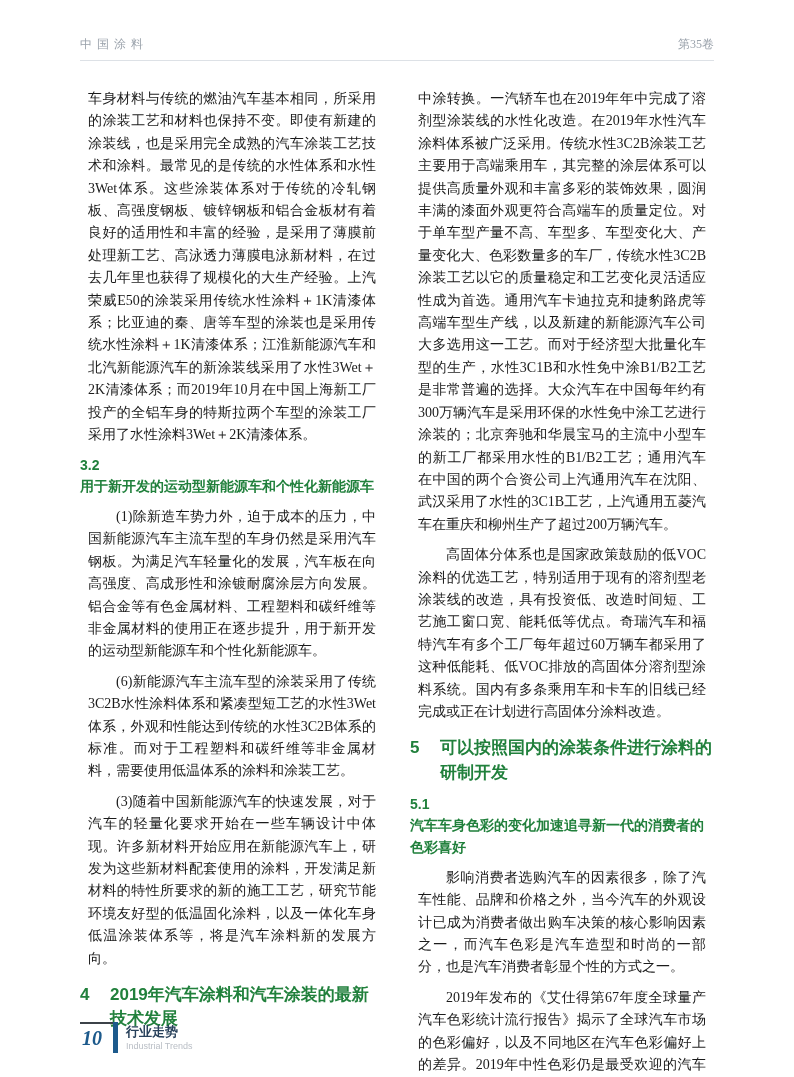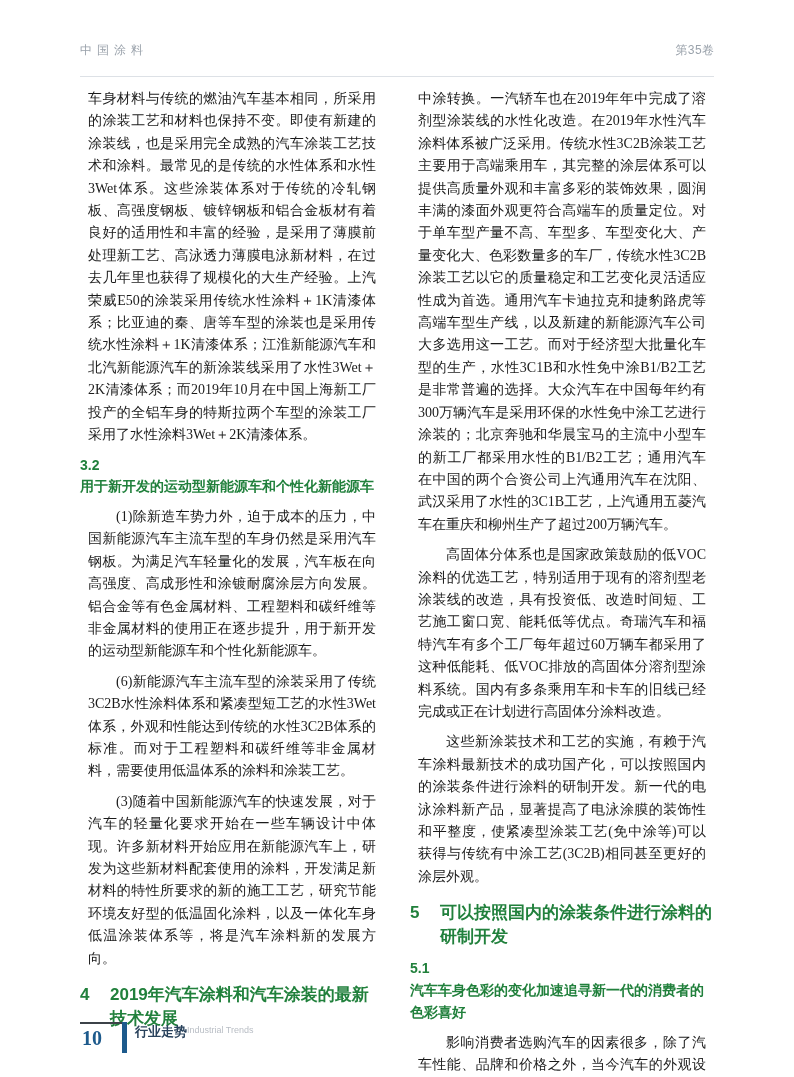--- a/index.html
+++ b/index.html
@@ -10,24 +10,24 @@
     --body:#1b1b1b;
   }
   html,body{margin:0;padding:0;background:#ffffff;}
   .page{
     position:relative;width:794px;height:1077px;margin:0 auto;
     background:#ffffff;overflow:hidden;
     font-family:"Liberation Serif","DejaVu Serif",serif;
   }
   
   .header{
-    position:absolute;left:80px;right:80px;top:42px;
+    position:absolute;left:80px;right:80px;top:36px;
     display:flex;justify-content:space-between;align-items:flex-end;
-    padding-bottom:17px;border-bottom:1px solid #dde1e6;
-    font-family:Liberation Mono, monospace;
+    padding-bottom:7px;border-bottom:1px solid #dde1e6;
+    font-family:Liberation Serif, serif;
     font-size:12px;color:var(--hgray);
   }
   .journal-title{letter-spacing:5px;}
   
   .columns{
     position:absolute;top:80px;left:80px;width:634px;
     display:flex;gap:26px;
   }
   .column{
     width:304px;flex:none;
@@ -51,27 +51,27 @@
   }
   .h3 .hnum{width:33px;flex:none;}
   .h2 .htitle,.h3 .htitle{flex:1;}
   
   .footer{
     position:absolute;left:80px;top:1022px;
     display:flex;align-items:flex-start;
   }
   .pagenum{
     font-family:"Liberation Serif","DejaVu Serif",serif;
-    font-weight:bold;font-size:20px;line-height:1.25;
+    font-style:italic;font-weight:bold;font-size:20px;line-height:1.25;
     color:var(--blue);
     border-top:2px solid #3c4248;
-    padding:2px 20px 0 2px;
+    padding:2px 11px 0 2px;
   }
   .bar{width:5px;height:31px;background:var(--blue);margin-right:8px;flex:none;}
-  .footer-labels{display:flex;flex-direction:row;padding-top:2px;text-align:center;}
+  .footer-labels{display:flex;flex-direction:column;padding-top:2px;}
   .flabel{
     font-family:"Liberation Sans","DejaVu Sans",sans-serif;
     font-weight:bold;font-size:13px;color:var(--navy);line-height:1.25;
   }
   .flabel-en{
     font-family:"Liberation Sans","DejaVu Sans",sans-serif;
     font-size:9px;color:#b9bec5;line-height:1.4;
   }
 </style>
 </head>
@@ -95,21 +95,20 @@
         <p class="para indent">(6)新能源汽车主流车型的涂装采用了传统3C2B水性涂料体系和紧凑型短工艺的水性3Wet体系，外观和性能达到传统的水性3C2B体系的标准。而对于工程塑料和碳纤维等非金属材料，需要使用低温体系的涂料和涂装工艺。</p>
         <p class="para indent">(3)随着中国新能源汽车的快速发展，对于汽车的轻量化要求开始在一些车辆设计中体现。许多新材料开始应用在新能源汽车上，研发为这些新材料配套使用的涂料，开发满足新材料的特性所要求的新的施工工艺，研究节能环境友好型的低温固化涂料，以及一体化车身低温涂装体系等，将是汽车涂料新的发展方向。</p>
         <div class="h2">
           <span class="hnum">4</span>
           <span class="htitle">2019年汽车涂料和汽车涂装的最新技术发展</span>
         </div>
       </div>
     <div class="column">
         <p class="para">中涂转换。一汽轿车也在2019年年中完成了溶剂型涂装线的水性化改造。在2019年水性汽车涂料体系被广泛采用。传统水性3C2B涂装工艺主要用于高端乘用车，其完整的涂层体系可以提供高质量外观和丰富多彩的装饰效果，圆润丰满的漆面外观更符合高端车的质量定位。对于单车型产量不高、车型多、车型变化大、产量变化大、色彩数量多的车厂，传统水性3C2B涂装工艺以它的质量稳定和工艺变化灵活适应性成为首选。通用汽车卡迪拉克和捷豹路虎等高端车型生产线，以及新建的新能源汽车公司大多选用这一工艺。而对于经济型大批量化车型的生产，水性3C1B和水性免中涂B1/B2工艺是非常普遍的选择。大众汽车在中国每年约有300万辆汽车是采用环保的水性免中涂工艺进行涂装的；北京奔驰和华晨宝马的主流中小型车的新工厂都采用水性的B1/B2工艺；通用汽车在中国的两个合资公司上汽通用汽车在沈阳、武汉采用了水性的3C1B工艺，上汽通用五菱汽车在重庆和柳州生产了超过200万辆汽车。</p>
         <p class="para indent">高固体分体系也是国家政策鼓励的低VOC涂料的优选工艺，特别适用于现有的溶剂型老涂装线的改造，具有投资低、改造时间短、工艺施工窗口宽、能耗低等优点。奇瑞汽车和福特汽车有多个工厂每年超过60万辆车都采用了这种低能耗、低VOC排放的高固体分溶剂型涂料系统。国内有多条乘用车和卡车的旧线已经完成或正在计划进行高固体分涂料改造。</p>
-        <p class="para indent">这些新涂装技术和工艺的实施，有赖于汽车涂料最新技术的成功国产化，可以按照国内的涂装条件进行涂料的研制开发。新一代的电泳涂料新产品，显著提高了电泳涂膜的装饰性和平整度，使紧凑型涂装工艺(免中涂等)可以获得与传统有中涂工艺(3C2B)相同甚至更好的涂层外观。</p>
         <div class="h2">
           <span class="hnum">5</span>
           <span class="htitle">可以按照国内的涂装条件进行涂料的研制开发</span>
         </div>
         <div class="h3">
           <span class="hnum">5.1</span>
           <span class="htitle">汽车车身色彩的变化加速追寻新一代的消费者的色彩喜好</span>
         </div>
         <p class="para indent">影响消费者选购汽车的因素很多，除了汽车性能、品牌和价格之外，当今汽车的外观设计已成为消费者做出购车决策的核心影响因素之一，而汽车色彩是汽车造型和时尚的一部分，也是汽车消费者彰显个性的方式之一。</p>
         <p class="para indent">2019年发布的《艾仕得第67年度全球量产汽车色彩统计流行报告》揭示了全球汽车市场的色彩偏好，以及不同地区在汽车色彩偏好上的差异。2019年中性色彩仍是最受欢迎的汽车色彩选择，白色、黑色、灰色和银色车辆的总占比例高达80%。白色的市场占比位</p>

